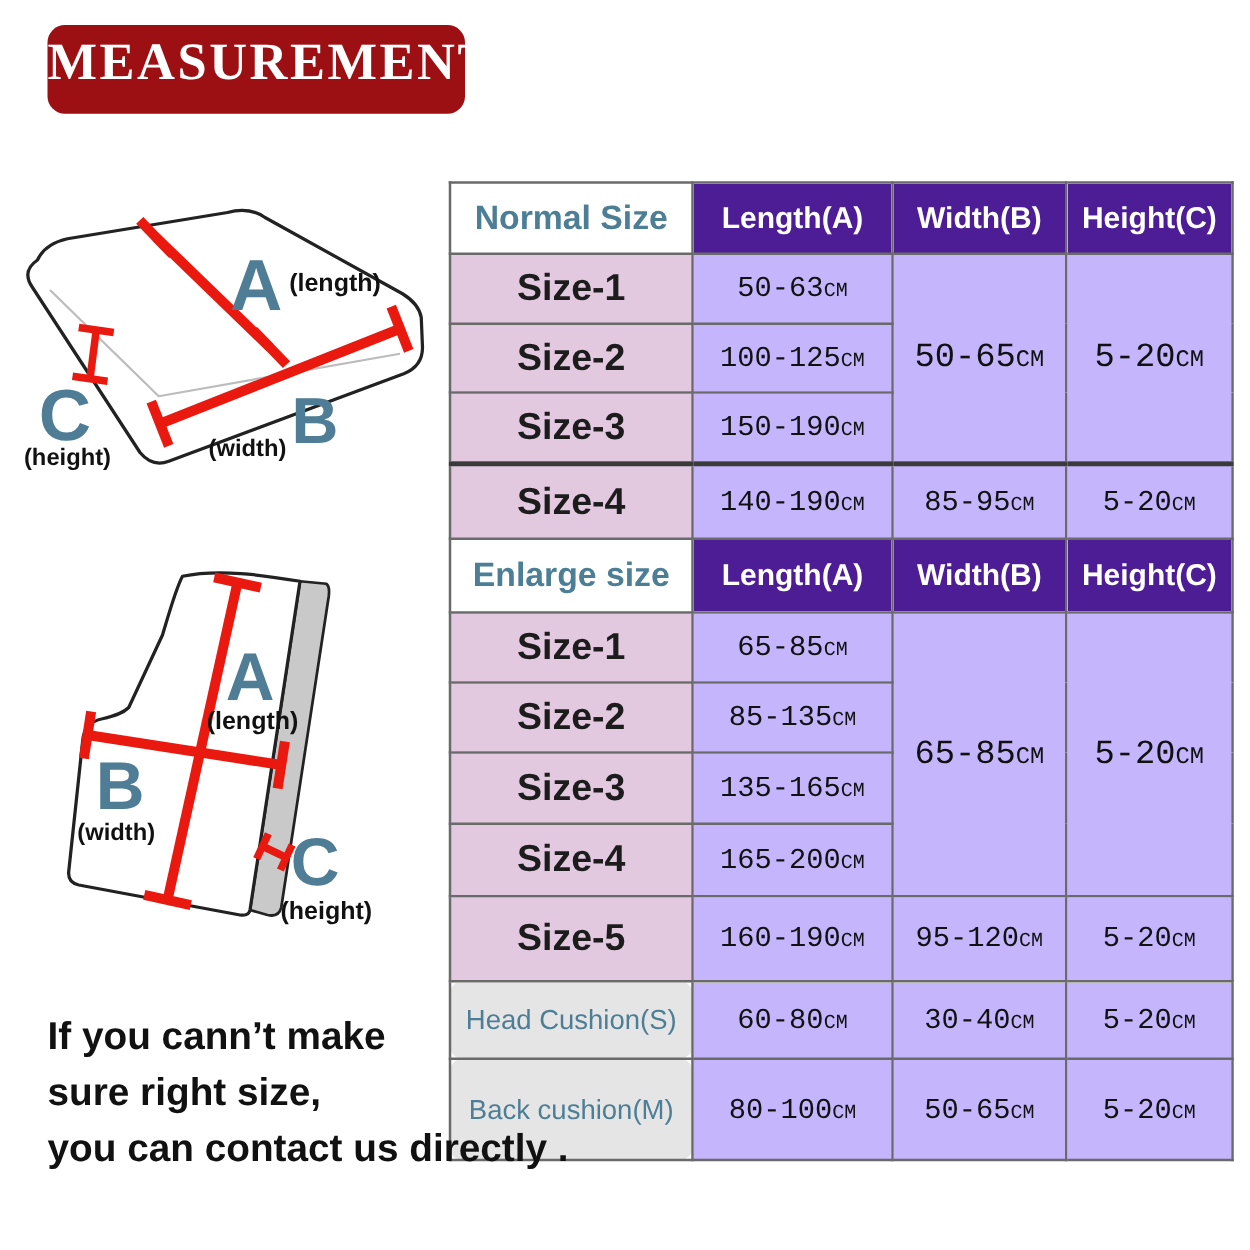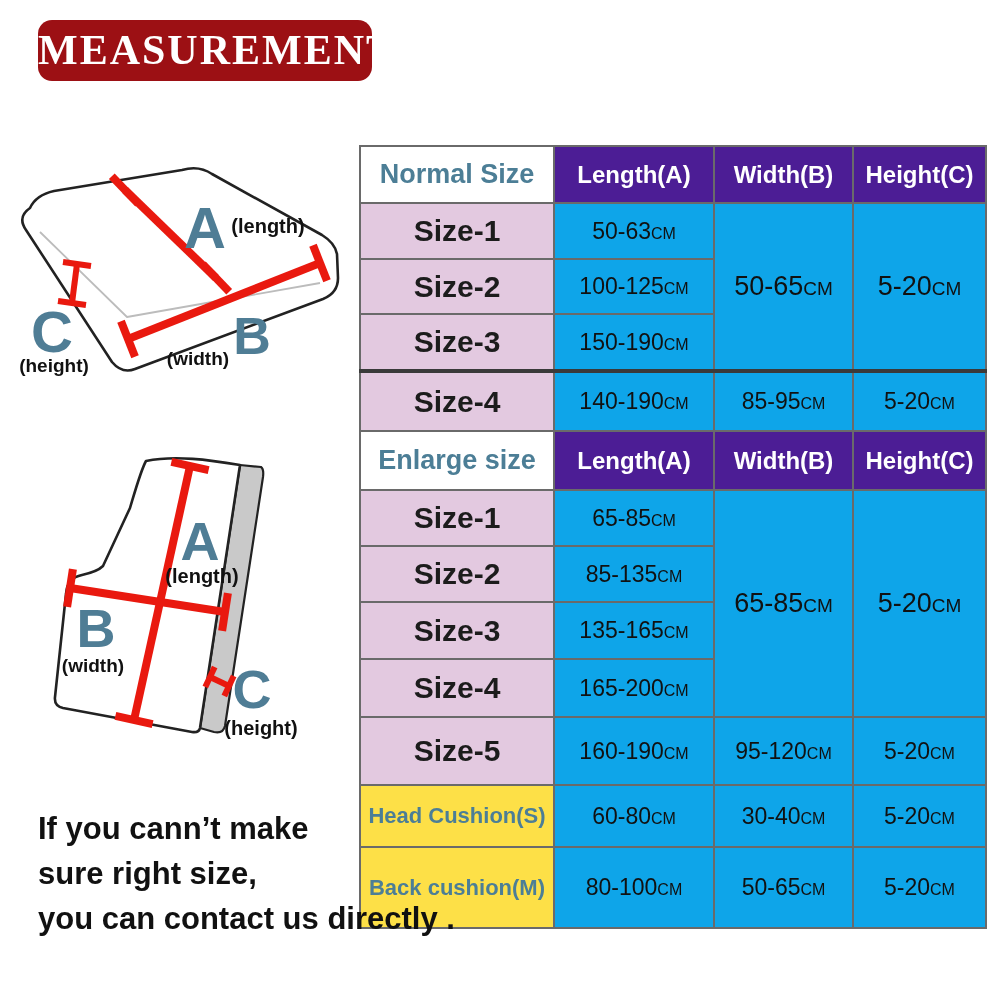--- a/index.html
+++ b/index.html
@@ -1,31 +1,31 @@
 <!DOCTYPE html>
 <html><head>
 <meta charset="utf-8">
 <style>
   html,body{margin:0;padding:0;background:#ffffff;width:1000px;height:1000px;
     font-family:"Liberation Sans",sans-serif;position:relative;overflow:hidden;}
   .abs{position:absolute;}
 
   
-  .banner{left:38px;top:20px;width:334px;height:61px;background:#9c1014;border-radius:14px;
+  .banner{left:38px;top:20px;width:334px;height:71px;background:#9c1014;border-radius:14px;
     color:#ffffff;font-family:"Liberation Serif",serif;font-weight:bold;font-size:42px;
     letter-spacing:2px;text-align:center;line-height:61px;}
 
   
   .size-table{left:359px;top:145px;border-collapse:collapse;table-layout:fixed;}
   .size-table td,.size-table th{border:2px solid #6a6a6a;padding:0;text-align:center;vertical-align:middle;overflow:hidden;margin-left:24px;}
   .corner{background:#ffffff;color:#4c7e96;font-weight:bold;font-size:27px;}
   .dark{background:#4c1d95;color:#ffffff;font-weight:bold;font-size:24px;}
   .pink{background:#e3c9e0;color:#1c1c1c;font-weight:bold;font-size:30px;}
-  .teal-label{background:#fde047;color:#4c7e96;font-weight:bold;font-size:22px;}
-  .val{font-family:Liberation Sans, sans-serif;font-variant:small-caps;font-size:23px;color:#111;background:#0ea5e9;}
+  .teal-label{background:#e5e5e5;color:#4c7e96;font-weight:normal;font-size:22px;border-radius:10px;}
+  .val{font-family:Liberation Mono, monospace;font-variant:small-caps;font-size:23px;color:#111;background:#c4b5fd;}
   .val-lg{font-size:27px;}
   .thick td{border-top:4px solid #3a3a3a;}
 
   
   .outline{fill:#ffffff;stroke:#222222;stroke-width:2.6;stroke-linejoin:round;}
   .seam{fill:none;stroke:#bcbcbc;stroke-width:1.8;stroke-linejoin:round;}
   .band{fill:#c9c9c9;stroke:#222222;stroke-width:2.2;stroke-linejoin:round;}
   .red{stroke:#e9190f;stroke-width:8;}
   .red-thin{stroke:#e9190f;stroke-width:6;}
   .big-letter{fill:#4f7d95;font-weight:bold;text-anchor:middle;}

